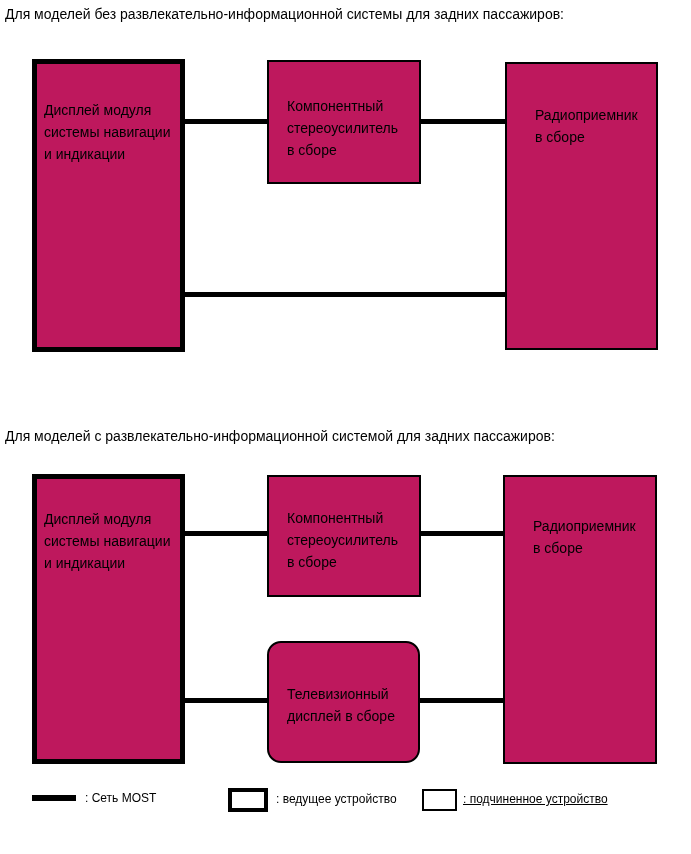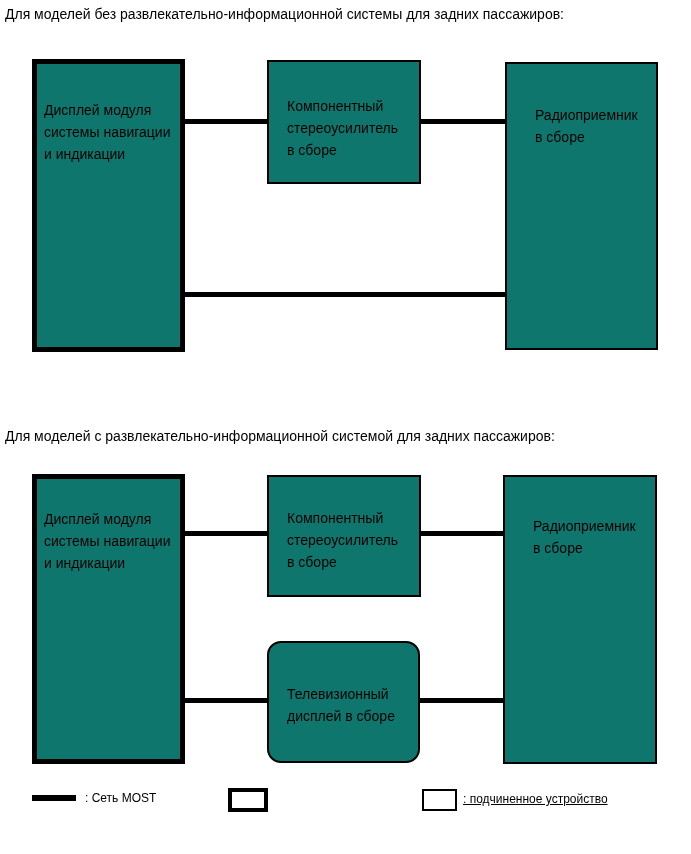--- a/index.html
+++ b/index.html
@@ -18,21 +18,21 @@
   }
   .section-title {
     position: absolute;
     font-size: 14px;
     line-height: 17px;
     white-space: nowrap;
   }
   .node {
     position: absolute;
     box-sizing: border-box;
-    background: #0f766e;
+    background: #be185d;
     font-size: 14px;
     line-height: 22px;
     white-space: pre-line;
   }
   .node.master { border: 5px solid #000000; }
   .node.slave  { border: 2px solid #000000; }
   .conn {
     position: absolute;
     height: 5px;
     background: #000000;
@@ -128,17 +128,18 @@
 
   <div class="conn l2a"></div>
   <div class="conn l2b"></div>
   <div class="conn l2c"></div>
   <div class="conn l2d"></div>
 
   <div class="sw-line"></div>
   <div class="legend-text lt-most">: Сеть MOST</div>
 
   <div class="sw-master"></div>
+  <div class="legend-text lt-master">: ведущее устройство</div>
 
   <div class="sw-slave"></div>
   <div class="legend-text lt-slave">: подчиненное устройство</div>
 
 </div>
 
 </body></html>

